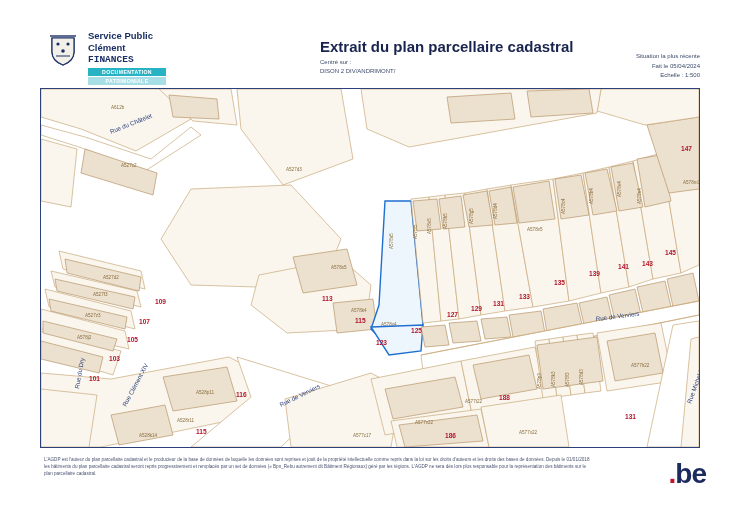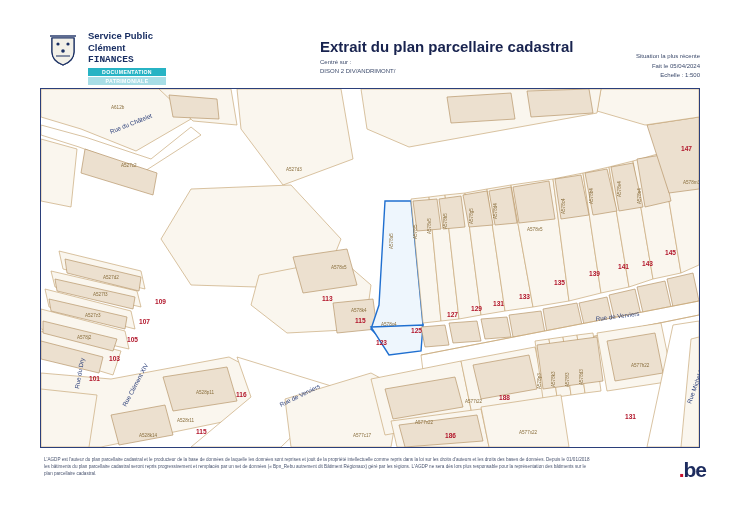--- a/index.html
+++ b/index.html
@@ -21,21 +21,21 @@
   .meta{position:absolute;right:0px;top:24px;text-align:right;line-height:9.5px;}
   .meta div{font-size:6px;color:#3c4a6b;}
 
   
   .mapframe{position:absolute;left:40px;top:88px;width:658px;height:358px;border:1px solid #2b3f7a;background:#ffffff;overflow:hidden;}
   .mapframe svg{display:block;}
 
   
   .footer{position:absolute;left:44px;top:456px;width:560px;line-height:7.2px;}
   .footer div{font-size:4.6px;color:#4a5570;}
-  .bebrand{position:absolute;right:30px;top:458px;font-size:21px;font-weight:bold;color:#1c2b5e;letter-spacing:-1px;}
+  .bebrand{position:absolute;right:30px;top:458px;font-size:28px;font-weight:bold;color:#1c2b5e;letter-spacing:-1px;}
   .bebrand i{color:#c8102e;font-style:normal;}
 </style>
 </head>
 <body>
 
 <div class="page">
 
   <div class="header">
     <div class="logo">
       <svg width="30" height="34" viewBox="0 0 30 34">

